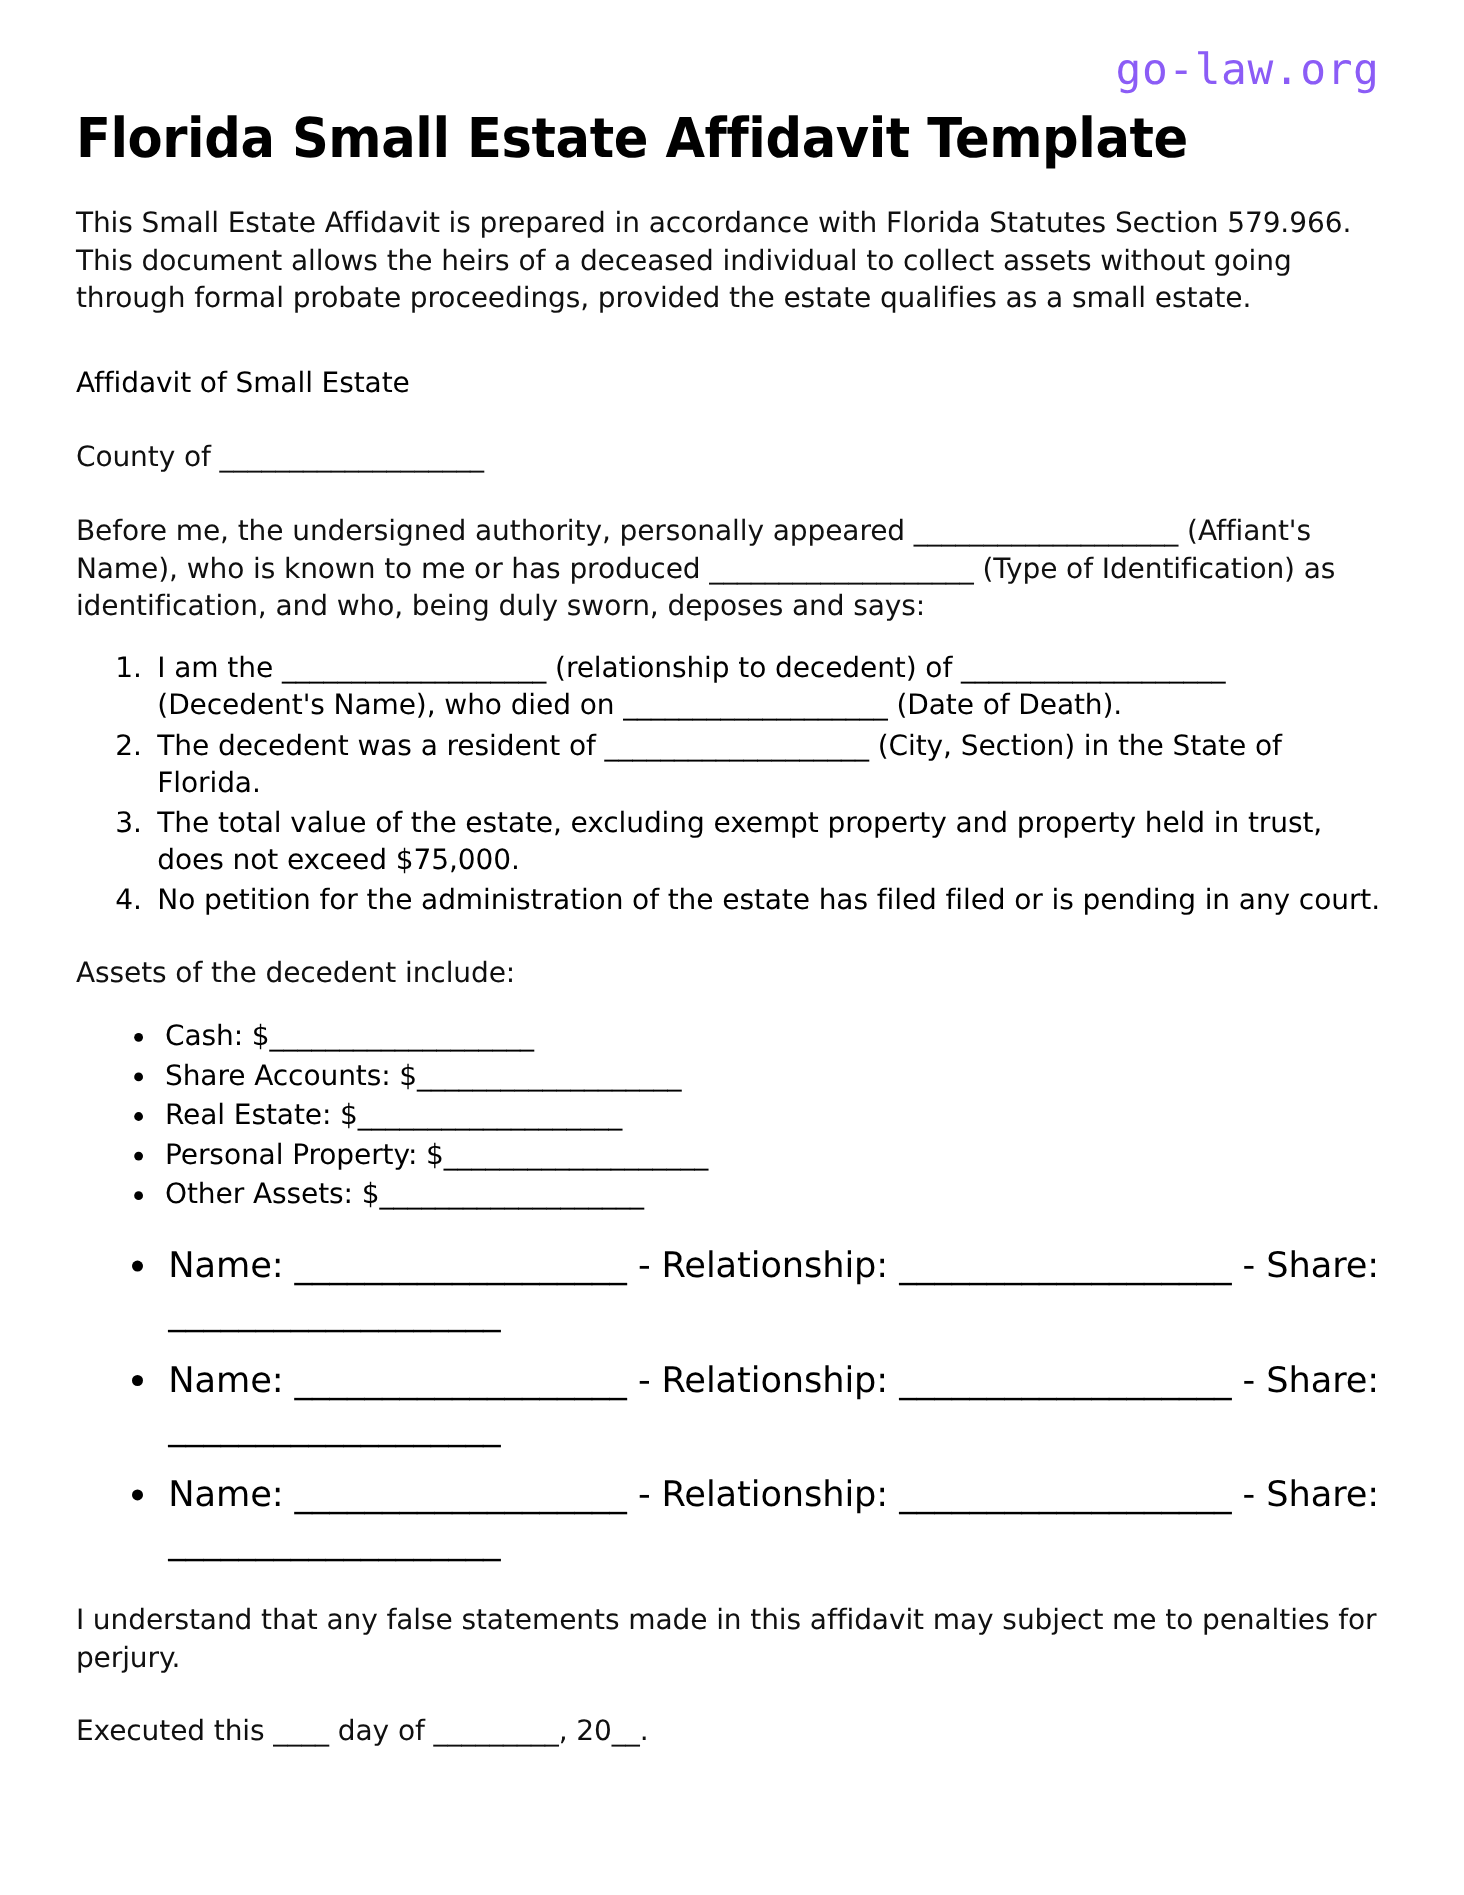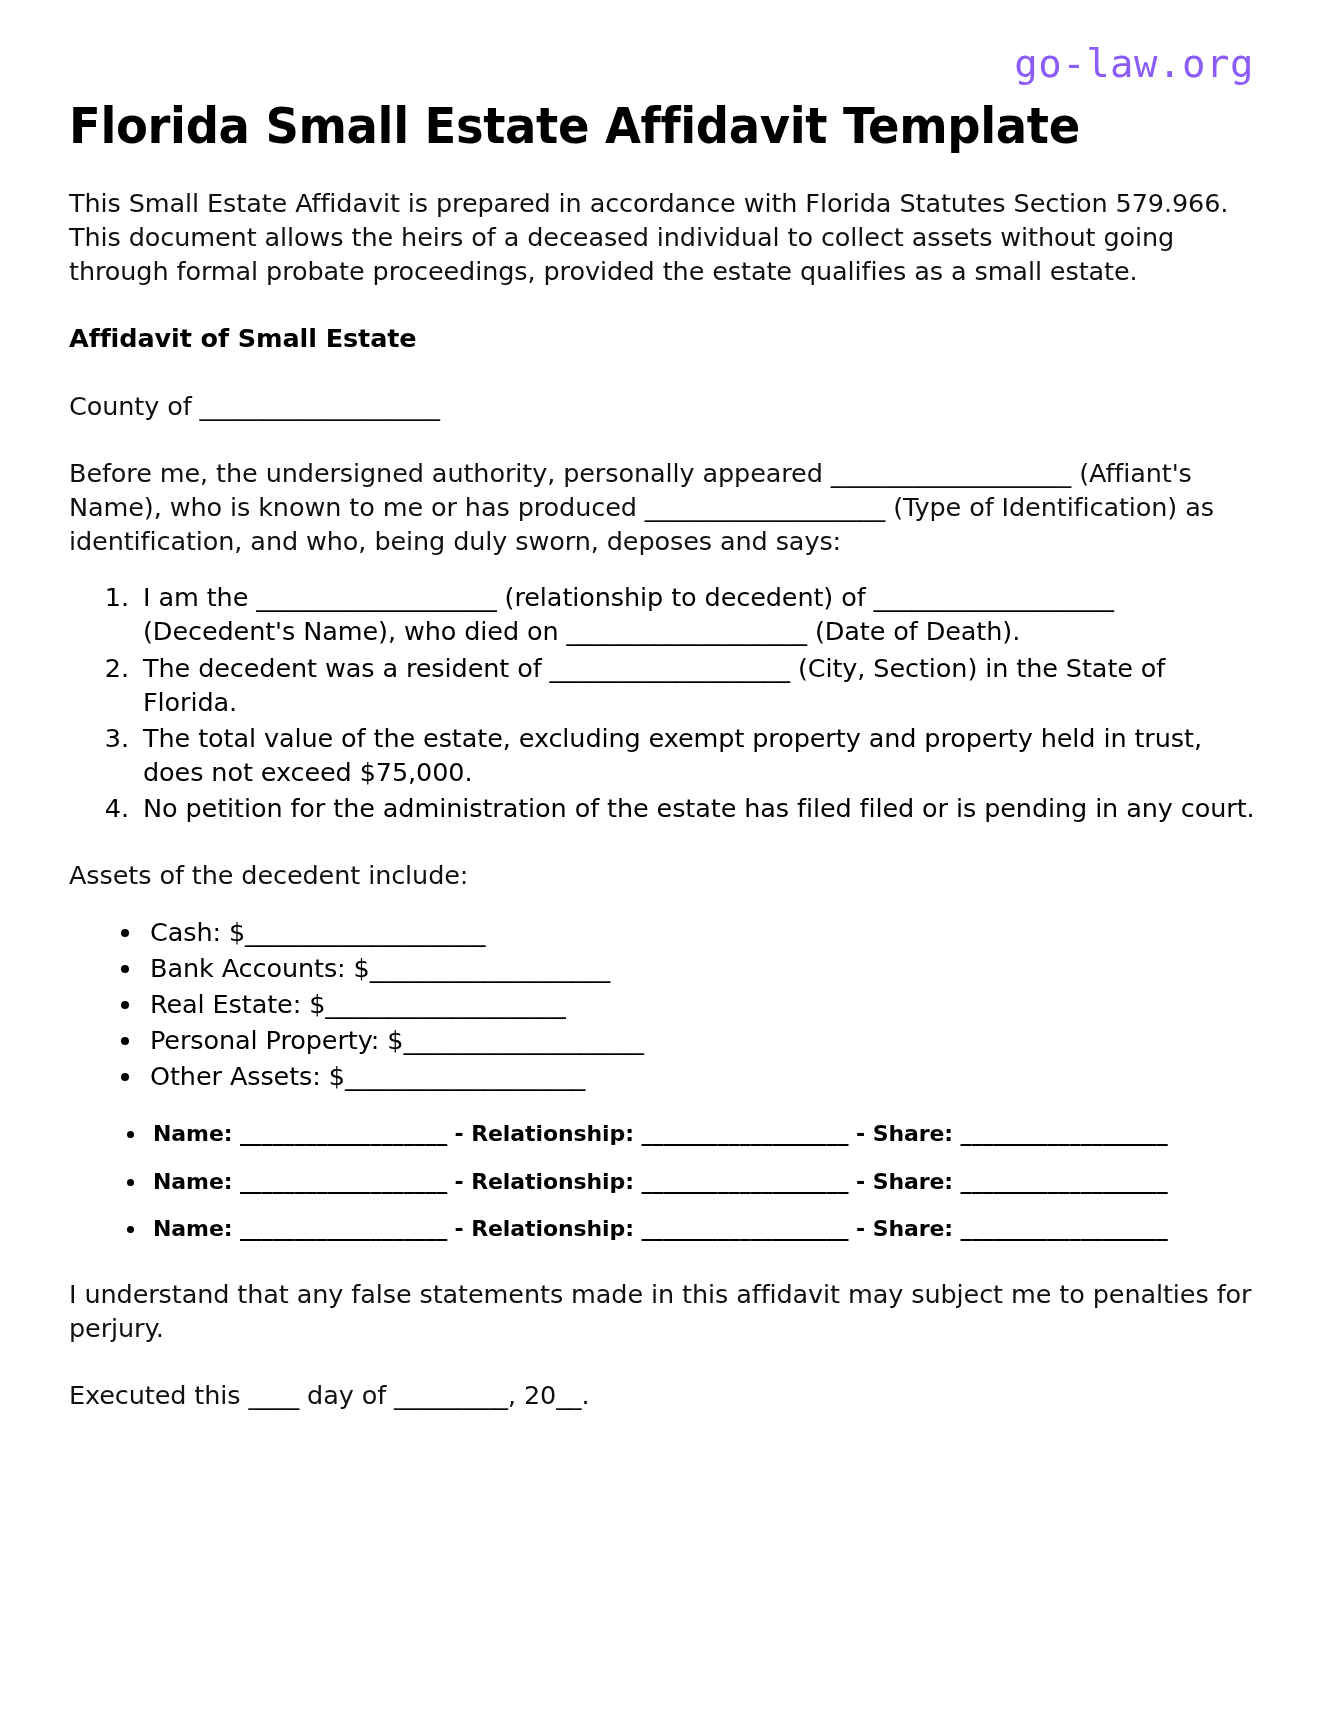--- a/index.html
+++ b/index.html
@@ -48,22 +48,22 @@
   }
   p.body, .body {
     font-size: 25.5px;
     line-height: 1.34;
     margin: 33px 0 0 0;
     color: #101010;
     letter-spacing: -0.1px;
   }
   h2.sec-head {
     font-size: 25.5px;
-    font-weight: bold;
-    margin: 33px 0 0 0;
+    font-weight: normal;
+    margin: 43px 0 0 0;
     line-height: 1.34;
     letter-spacing: -0.1px;
   }
   ol.numbered {
     margin: 22px 0 0 0;
     padding-left: 68px;
     font-size: 25.5px;
     line-height: 1.34;
     letter-spacing: -0.1px;
   }
@@ -79,25 +79,24 @@
     letter-spacing: -0.1px;
     list-style-type: disc;
   }
   ul.bullets > li {
     margin: 0 0 2px 0;
     padding-left: 6px;
   }
   ul.heirs {
     margin: 26px 0 0 0;
     padding-left: 78px;
-    font-size: 22px;
+    font-size: 32px;
     line-height: 1.34;
     letter-spacing: -0.1px;
     list-style-type: disc;
-    font-weight: bold;
   }
   ul.heirs > li {
     margin: 0 0 18px 0;
     padding-left: 6px;
   }
 </style>
 </head>
 <body>
 
 <div class="page">
@@ -119,21 +118,21 @@
     <li>I am the ___________________ (relationship to decedent) of ___________________ (Decedent's Name), who died on ___________________ (Date of Death).</li>
     <li>The decedent was a resident of ___________________ (City, Section) in the State of Florida.</li>
     <li>The total value of the estate, excluding exempt property and property held in trust, does not exceed $75,000.</li>
     <li>No petition for the administration of the estate has filed filed or is pending in any court.</li>
   </ol>
 
   <p class="body">Assets of the decedent include:</p>
 
   <ul class="bullets">
     <li>Cash: $___________________</li>
-    <li>Bank Accounts: $___________________</li>
+    <li>Share Accounts: $___________________</li>
     <li>Real Estate: $___________________</li>
     <li>Personal Property: $___________________</li>
     <li>Other Assets: $___________________</li>
   </ul>
 
 
   <ul class="heirs">
     <li>Name: ___________________ - Relationship: ___________________ - Share: ___________________</li>
     <li>Name: ___________________ - Relationship: ___________________ - Share: ___________________</li>
     <li>Name: ___________________ - Relationship: ___________________ - Share: ___________________</li>

